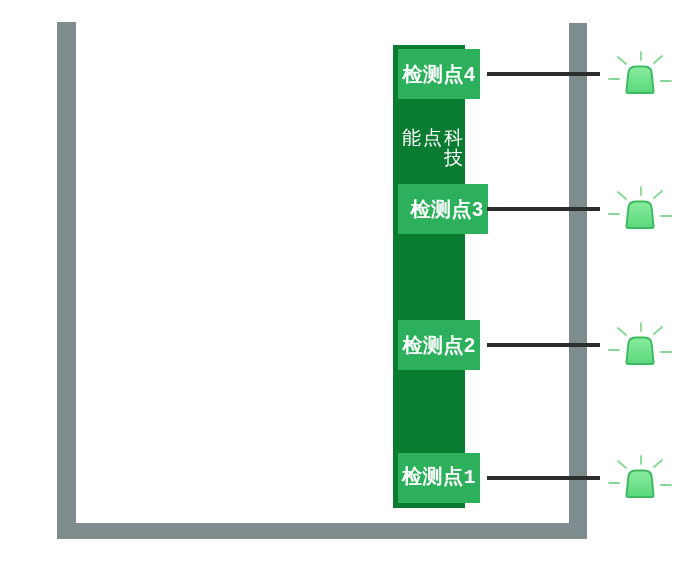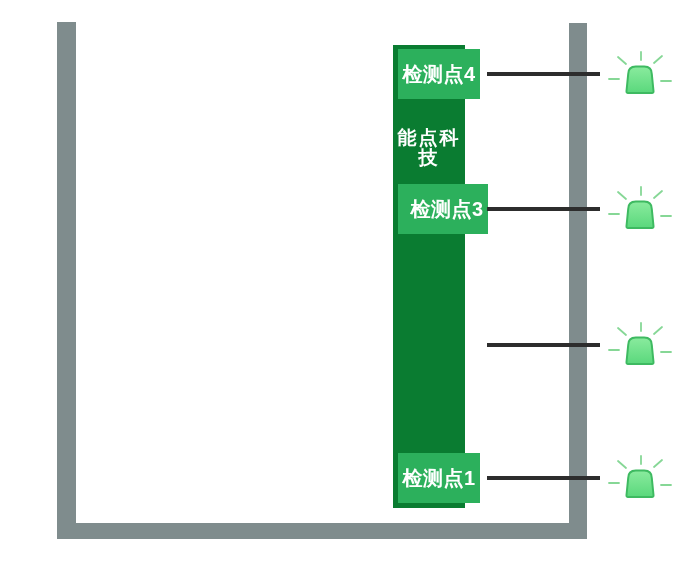--- a/index.html
+++ b/index.html
@@ -28,25 +28,25 @@
   }
   .dp-label{
     position:absolute;left:5px;width:82px;height:50px;
     background:var(--label-green);color:var(--label-text);
     font-weight:bold;font-size:20px;line-height:50px;text-align:center;
     letter-spacing:0.5px;
   }
   .dp4{top:4px;}
   .dp3{top:139px;padding-left:8px;}
   .dp2{top:275px;}
-  .dp1{top:408px;}
+  .dp1{top:408px;font-family:Liberation Mono, monospace;}
   .brand{
     position:absolute;left:0;top:83px;width:100%;height:20px;
-    color:var(--label-text);font-size:19px;line-height:20px;text-align:center;
-    letter-spacing:2px;font-weight:bold;
+    color:var(--label-text);font-size:19px;line-height:20px;text-align:right;
+    letter-spacing:2px;font-weight:normal;
   }
   
   .connector{position:absolute;left:487px;width:113px;height:4px;background:var(--line-black);}
   .c4{top:72px;}
   .c3{top:207px;}
   .c2{top:343px;}
   .c1{top:476px;}
   
   .led{position:absolute;left:608px;width:64px;height:46px;}
   .led4{top:51px;}
@@ -62,20 +62,21 @@
 <div class="canvas">
 
   <div class="wall wall-left"></div>
   <div class="wall wall-right"></div>
   <div class="wall wall-bottom"></div>
 
   <div class="sensor-column">
     <div class="dp-label dp4">检测点4</div>
     <div class="brand">能点科技</div>
     <div class="dp-label dp3">检测点3</div>
+    <div class="dp-label dp2">检测点2</div>
     <div class="dp-label dp1">检测点1</div>
   </div>
 
   <div class="connector c4"></div>
   <div class="connector c3"></div>
   <div class="connector c2"></div>
   <div class="connector c1"></div>
 
   <svg class="led led4" viewBox="0 0 64 46">
     <defs>

